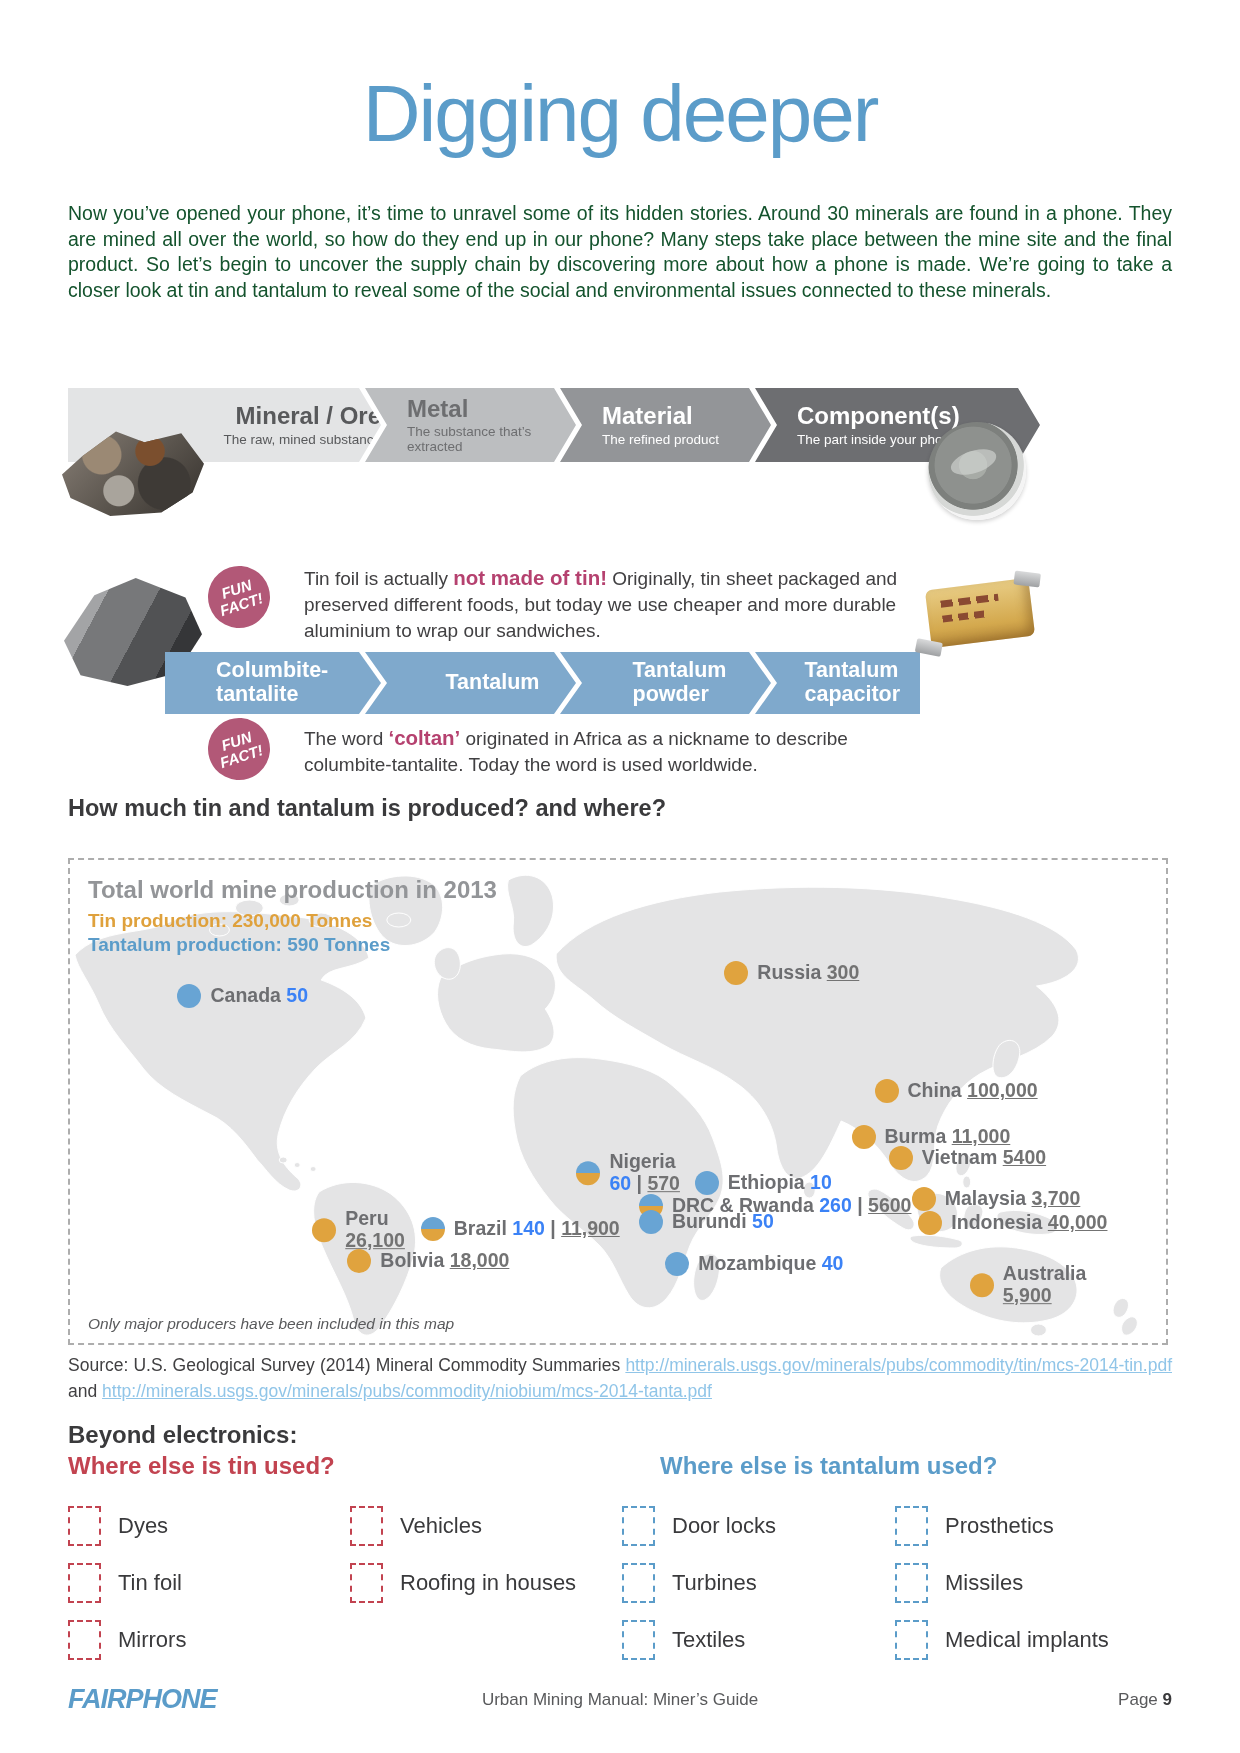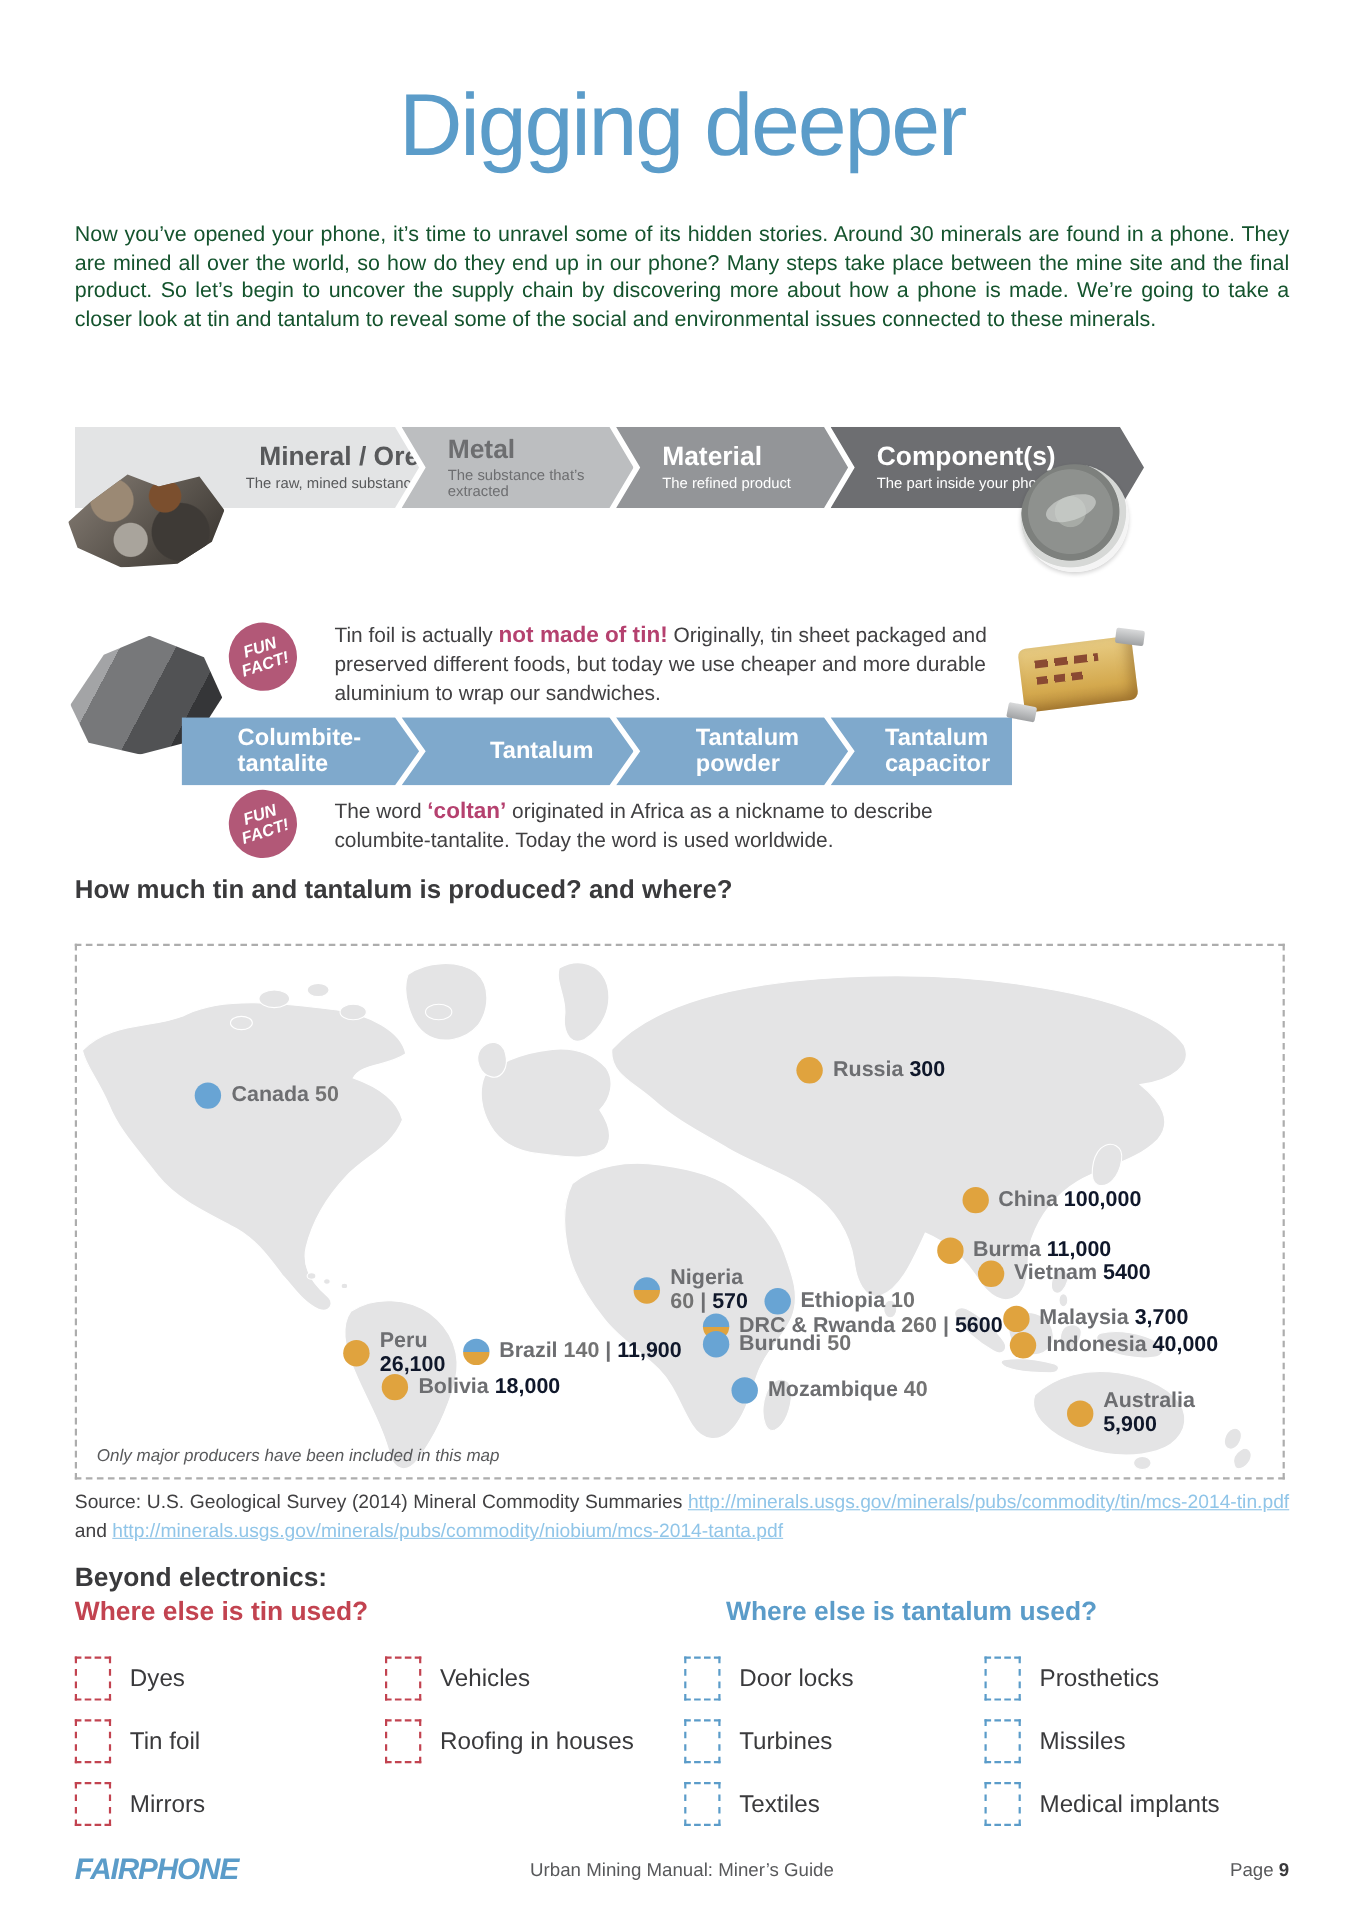--- a/index.html
+++ b/index.html
@@ -90,21 +90,21 @@
   .map-title .t1{font-size:24px;font-weight:bold;color:#939598;}
   .map-title .t2{font-size:19px;font-weight:bold;color:#dfa13c;margin-top:6px;}
   .map-title .t3{font-size:19px;font-weight:bold;color:#5b9cc9;margin-top:2px;}
   .map-footnote{position:absolute;left:18px;bottom:10px;z-index:3;font-style:italic;font-size:15.5px;color:#58595b;}
   .markers{position:absolute;inset:0;z-index:2;}
   .marker{position:absolute;display:flex;align-items:center;white-space:nowrap;transform:translate(-12px,-50%);}
   .dot{width:24px;height:24px;border-radius:50%;flex:0 0 24px;}
   .dot.tin{background:#e0a33e;} .dot.ta{background:#68a4d4;}
   .dot.both{background:linear-gradient(180deg,#68a4d4 0 50%,#e0a33e 50% 100%);}
   .mlabel{margin-left:9px;font-weight:bold;font-size:19.5px;line-height:1.12;color:#6d6e71;}
-  .v.tin{color:#0f172a;} .v.ta{color:#737373;} .v.sep{color:#6d6e71;}
+  .v.tin{color:#737373;text-decoration:underline;} .v.ta{color:#3b82f6;} .v.sep{color:#6d6e71;}
 
   
   .source{position:absolute;left:68px;top:1352px;width:1104px;font-size:17.5px;line-height:1.5;color:#414042;}
   .source .line1{text-align:justify;text-align-last:justify;}
   .slink{color:#90c5e8;text-decoration:underline;cursor:pointer;}
 
   
   .beyond-h1{position:absolute;left:68px;top:1421px;font-size:24px;font-weight:bold;color:#3a3a3c;}
   .beyond-h2{position:absolute;left:68px;top:1452px;font-size:24px;font-weight:bold;color:#c24350;}
   .beyond-h3{position:absolute;left:660px;top:1452px;font-size:24px;font-weight:bold;color:#5b9cc9;}
@@ -211,20 +211,25 @@
         <path d="M934,352 C950,348 972,352 986,360 C994,365 992,373 982,374 C966,376 946,372 936,365 C930,360 928,354 934,352 Z"></path>
         <path d="M894,296 C900,292 906,296 904,304 C902,311 897,318 892,315 C887,312 889,300 894,296 Z"></path>
         <ellipse cx="900" cy="322" rx="4" ry="6"></ellipse>
         <path d="M874,408 C894,390 922,384 950,388 C978,392 1001,403 1009,421 C1015,437 1005,453 985,459 C961,466 933,463 911,453 C891,445 867,428 874,408 Z"></path>
         <ellipse cx="972" cy="470" rx="8" ry="6"></ellipse>
         <path d="M1052,440 C1058,436 1064,440 1062,448 C1060,455 1054,460 1049,456 C1045,452 1047,444 1052,440 Z"></path>
         <path d="M1062,458 C1068,454 1074,460 1070,468 C1066,475 1058,478 1056,472 C1054,466 1057,461 1062,458 Z"></path>
       </g>
     </svg>
 
+    <div class="map-title">
+      <div class="t1">Total world mine production in 2013</div>
+      <div class="t2">Tin production: 230,000 Tonnes</div>
+      <div class="t3">Tantalum production: 590 Tonnes</div>
+    </div>
 
     <div class="markers">
         <div class="marker" style="left: 10.9%; top: 28.2%;">
           <span class="dot ta"></span>
           <span class="mlabel"><span class="mname">Canada</span>&nbsp;<span class="v ta">50</span></span>
         </div>
         <div class="marker" style="left: 60.8%; top: 23.4%;">
           <span class="dot tin"></span>
           <span class="mlabel"><span class="mname">Russia</span>&nbsp;<span class="v tin">300</span></span>
         </div>

